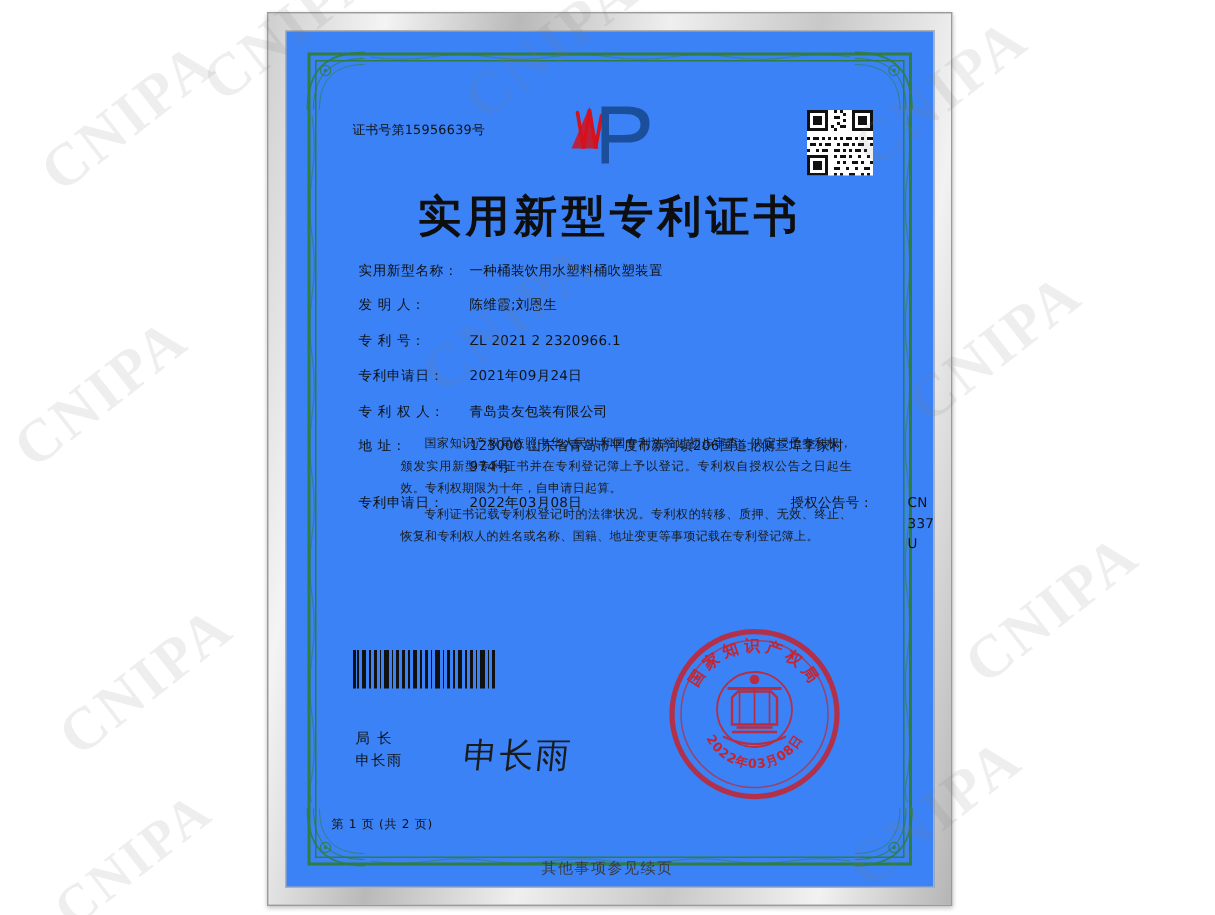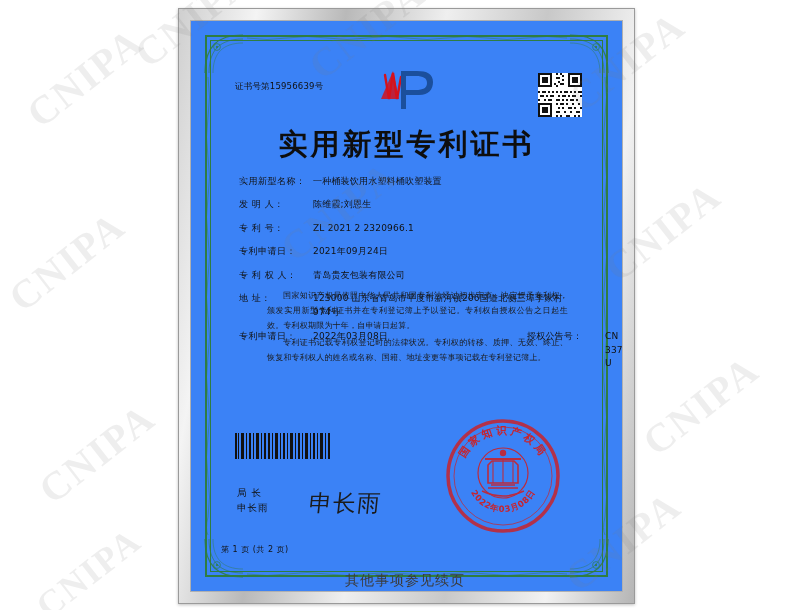--- a/index.html
+++ b/index.html
@@ -232,21 +232,21 @@
     color: #111;
     letter-spacing: .5px;
   }
 
   .footer-note {
     position: absolute;
     left: 0;
     right: 0;
     top: 572px;
     text-align: center;
-    font-size: 14px;
+    font-size: 10px;
     color: #3b3b3b;
     letter-spacing: 1px;
     font-family: "DejaVu Sans", sans-serif;
   }
 </style>
 </head>
 <body>
 
 <div id="page">
 

